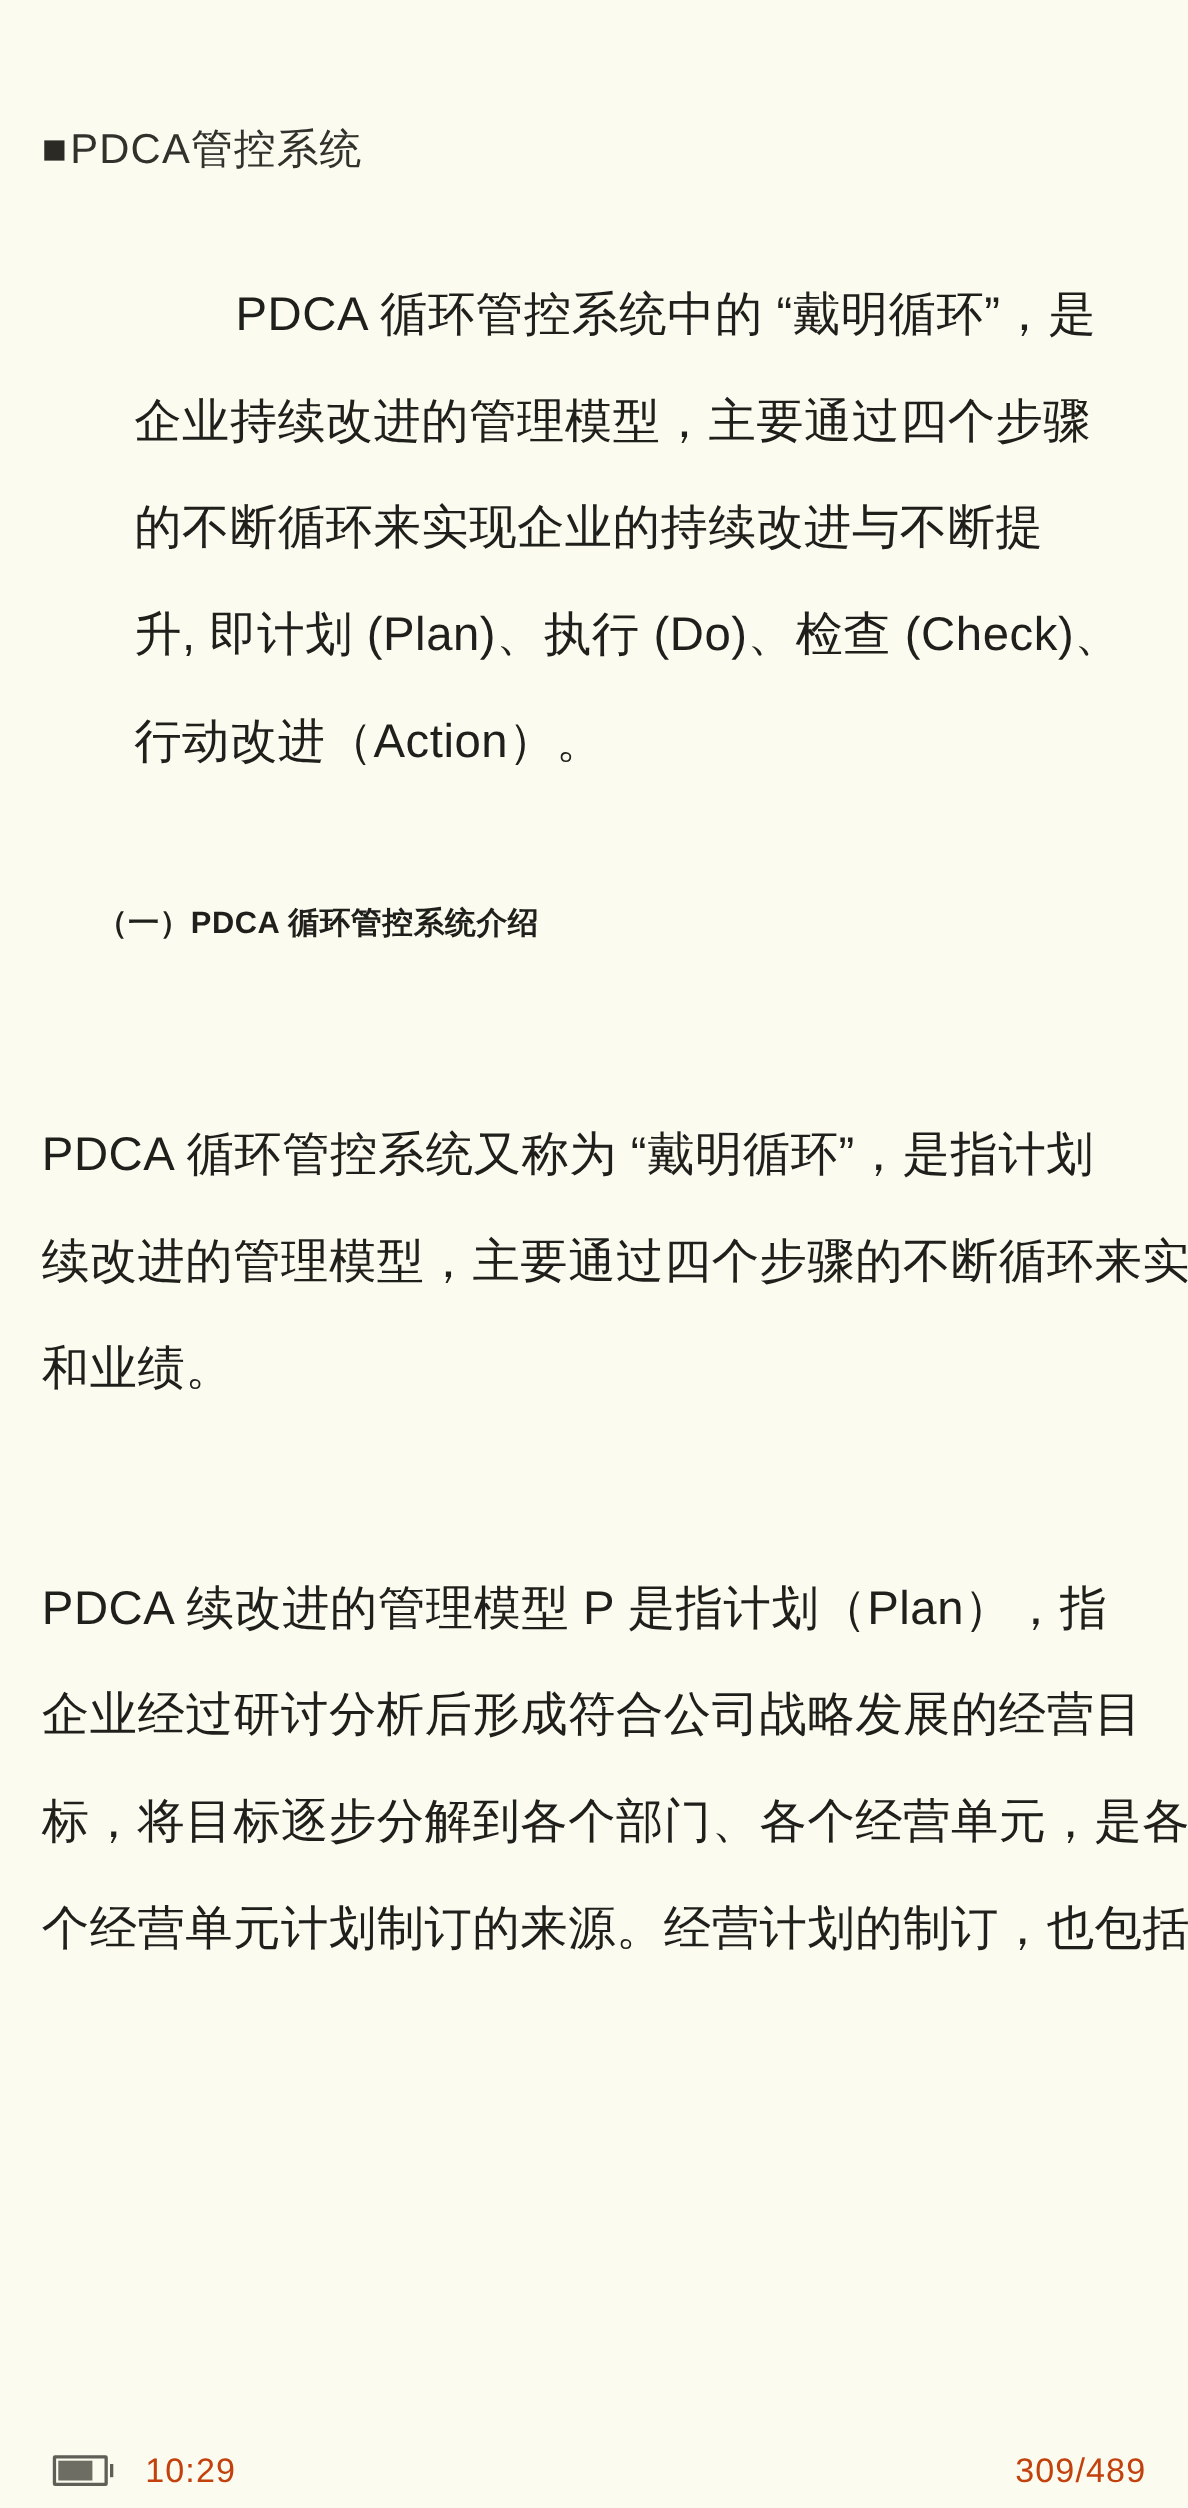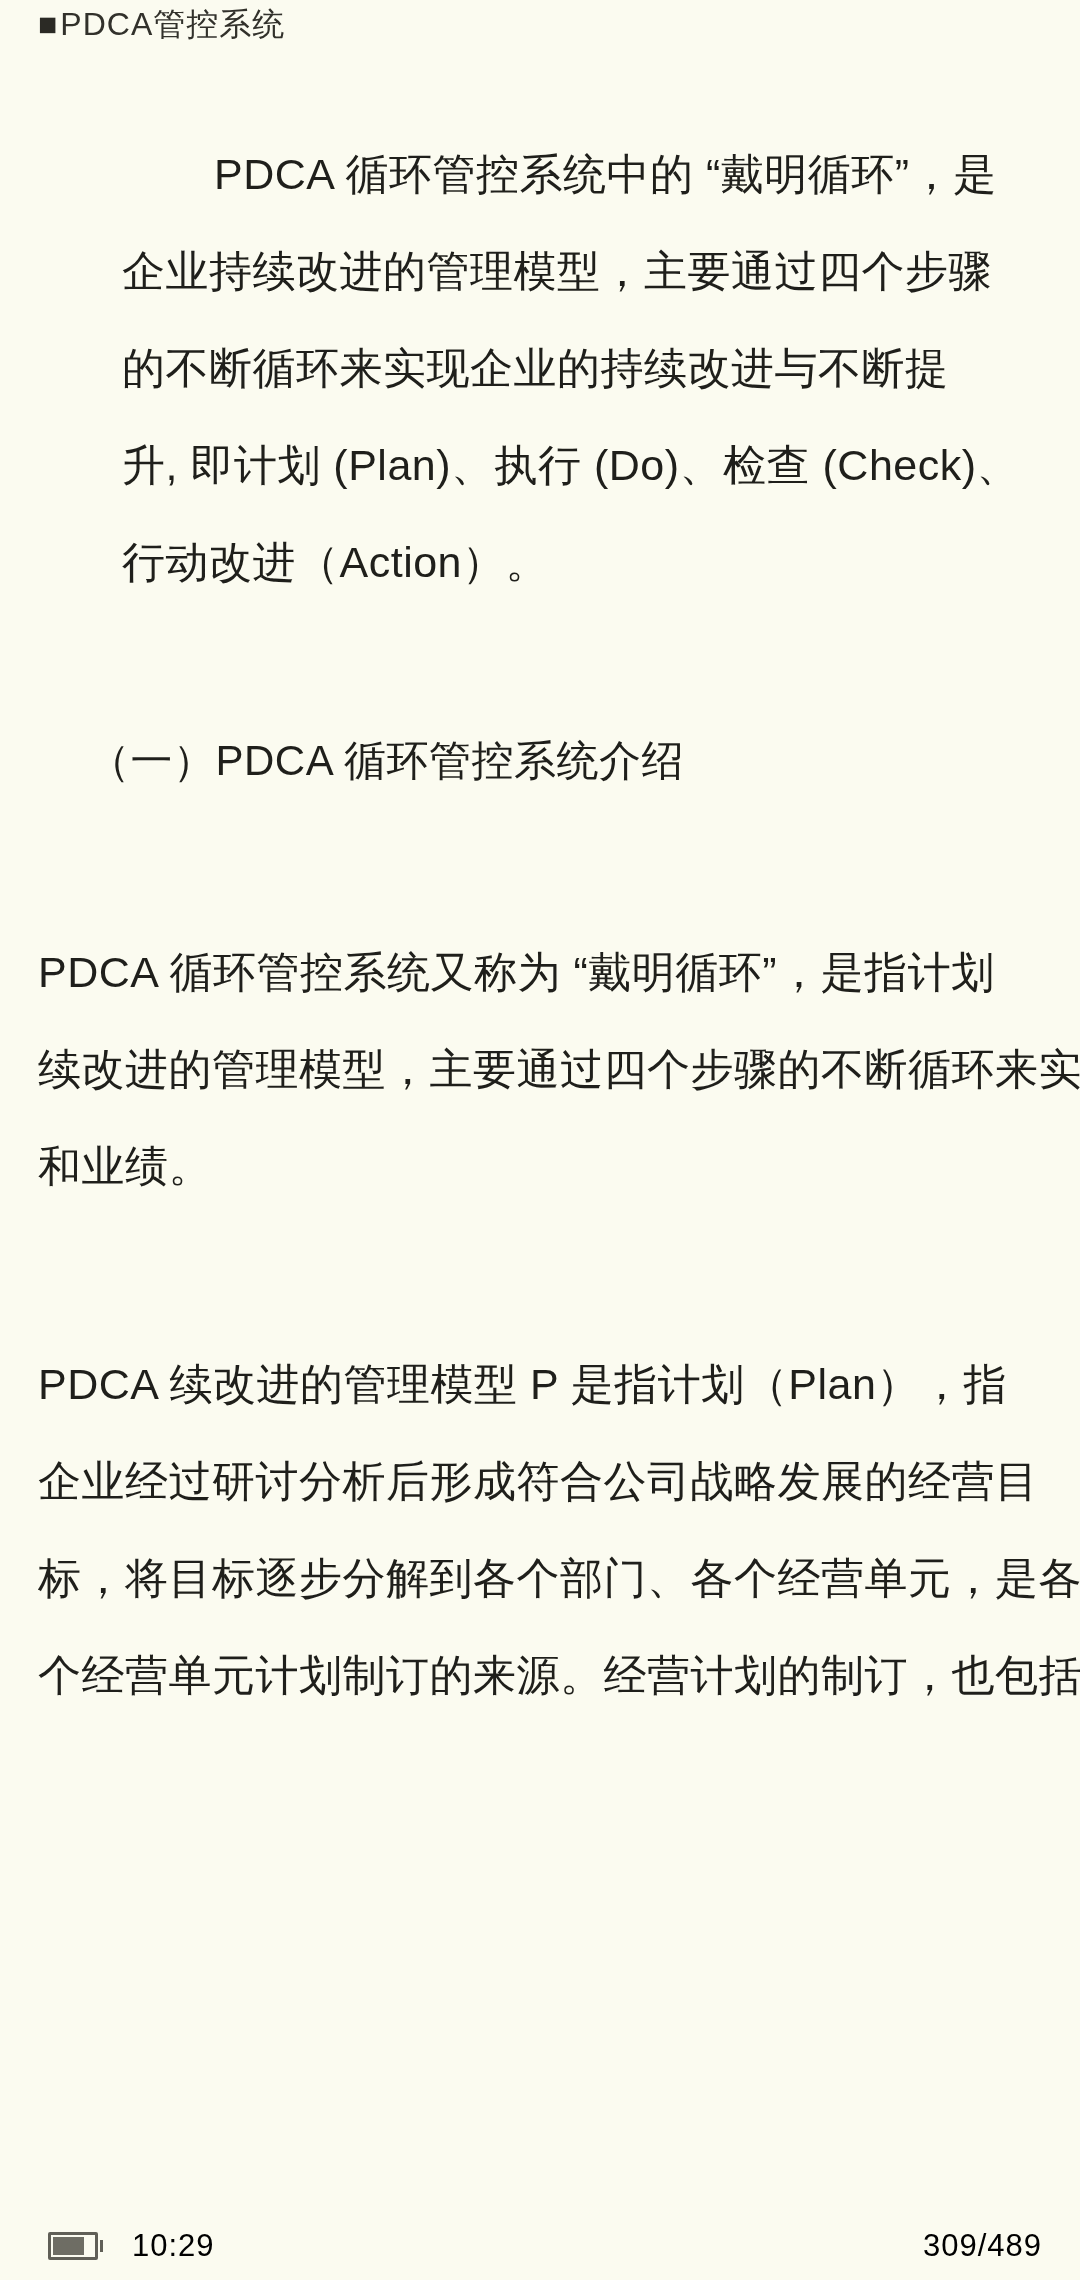--- a/index.html
+++ b/index.html
@@ -9,58 +9,59 @@
     font-family: "Liberation Sans", "DejaVu Sans", sans-serif;
     overflow: hidden; position: relative;
     color: #1f1f1b;
   }
   .page {
     position: absolute; inset: 0;
     padding: 0 38px;
     box-sizing: border-box;
   }
   .chapter-header {
-    font-size: 32px;
+    margin-top: 112px;
+    font-size: 38px;
     line-height: 48px;
     color: #32312b;
     letter-spacing: 1px;
     white-space: nowrap;
   }
   .chapter-header .marker { color: #2b2a25; margin-right: 2px; }
   .lead {
     margin: 78px 84px 0 84px;
     font-size: 43px;
     line-height: 97px;
     letter-spacing: 0.5px;
   }
   .lead .line:first-child { text-indent: 92px; }
   .section-heading {
-    margin-top: 118px;
+    margin-top: 84px;
     margin-left: 50px;
-    font-size: 42px;
+    font-size: 28px;
     line-height: 64px;
-    font-weight: normal;
+    font-weight: bold;
     letter-spacing: 0.5px;
   }
   .para {
     font-size: 43px;
     line-height: 97px;
     letter-spacing: 0.5px;
   }
   .para-a { margin-top: 131px; }
   .para-b { margin-top: 121px; }
   .line { white-space: nowrap; }
   .footer {
     position: absolute;
     left: 38px; right: 38px; bottom: 14px;
     height: 40px;
     display: flex;
     justify-content: space-between;
     align-items: center;
-    color: #000000;
+    color: #c2410c;
     font-size: 31px;
   }
   .footer-left {
     display: flex;
     align-items: center;
     gap: 34px;
     padding-left: 10px;
   }
   .battery {
     position: relative;

